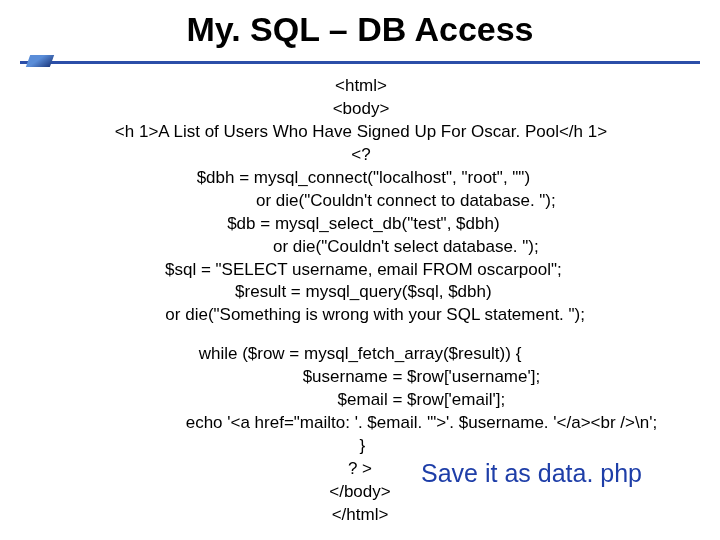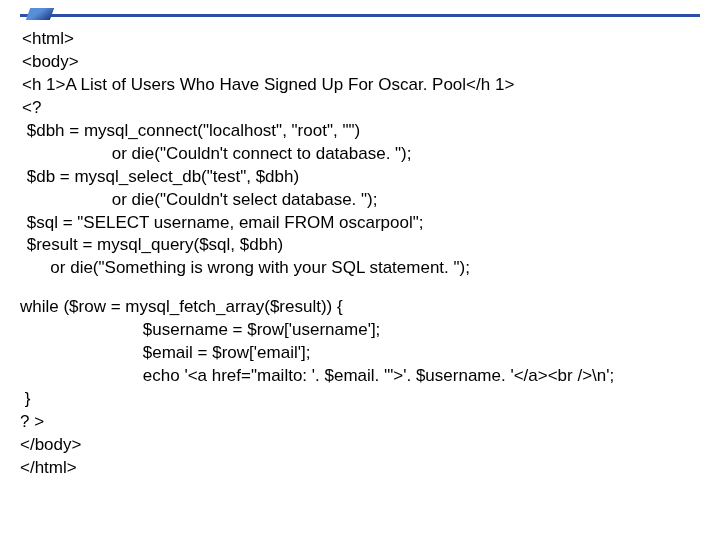--- a/index.html
+++ b/index.html
@@ -44,35 +44,37 @@
       height: 12px;
       background: linear-gradient(135deg, #5a8dd8 40%, #1e3a80 100%);
       transform: skewX(-20deg);
     }
     .code {
       font-size: 17px;
       line-height: 1.35;
       color: #000;
       white-space: pre;
       font-family: Tahoma, Verdana, Arial, sans-serif;
+      text-align: center;
     }
     .block1 { margin-left: 2px; }
     .block2 { margin-top: 16px; }
     .save-note {
       position: absolute;
       bottom: 52px;
       right: 78px;
       color: #1e3ea8;
       font-size: 25px;
     }
   </style>
 </head>
 <body>
 
 <div class="slide">
+  <div class="title">My. SQL – DB Access</div>
   <div class="divider">
     <div class="divider-line"></div>
     <div class="divider-diamond"></div>
   </div>
   <div class="code block1">&lt;html&gt;
 &lt;body&gt;
 &lt;h 1&gt;A List of Users Who Have Signed Up For Oscar. Pool&lt;/h 1&gt;
 &lt;?
  $dbh = mysql_connect("localhost", "root", "")
                    or die("Couldn't connect to database. ");
@@ -82,13 +84,14 @@
  $result = mysql_query($sql, $dbh)
       or die("Something is wrong with your SQL statement. ");</div>
   <div class="code block2">while ($row = mysql_fetch_array($result)) {
                           $username = $row['username'];
                           $email = $row['email'];
                           echo '&lt;a href="mailto: '. $email. '"&gt;'. $username. '&lt;/a&gt;&lt;br /&gt;\n';
  }
 ? &gt;
 &lt;/body&gt;
 &lt;/html&gt;</div>
+  <div class="save-note">Save it as data. php</div>
 </div>
 
 </body></html>

